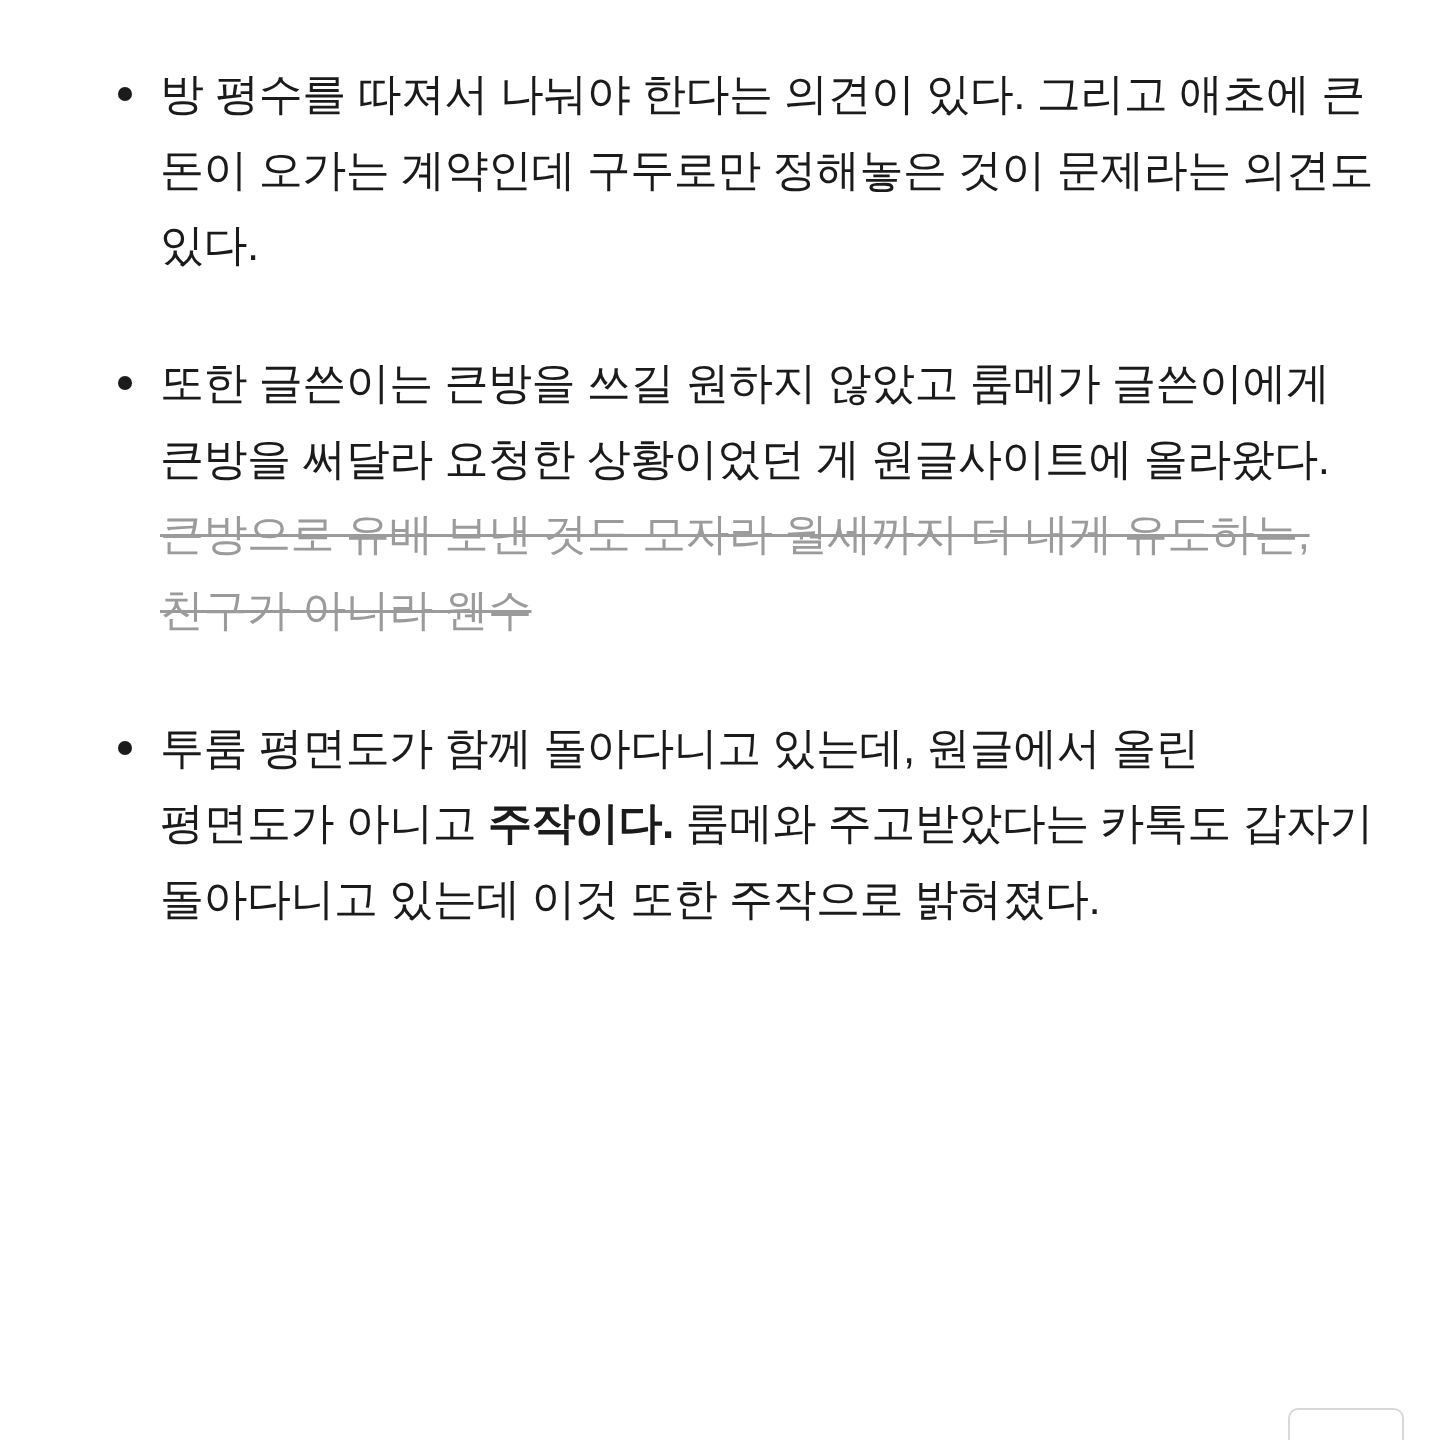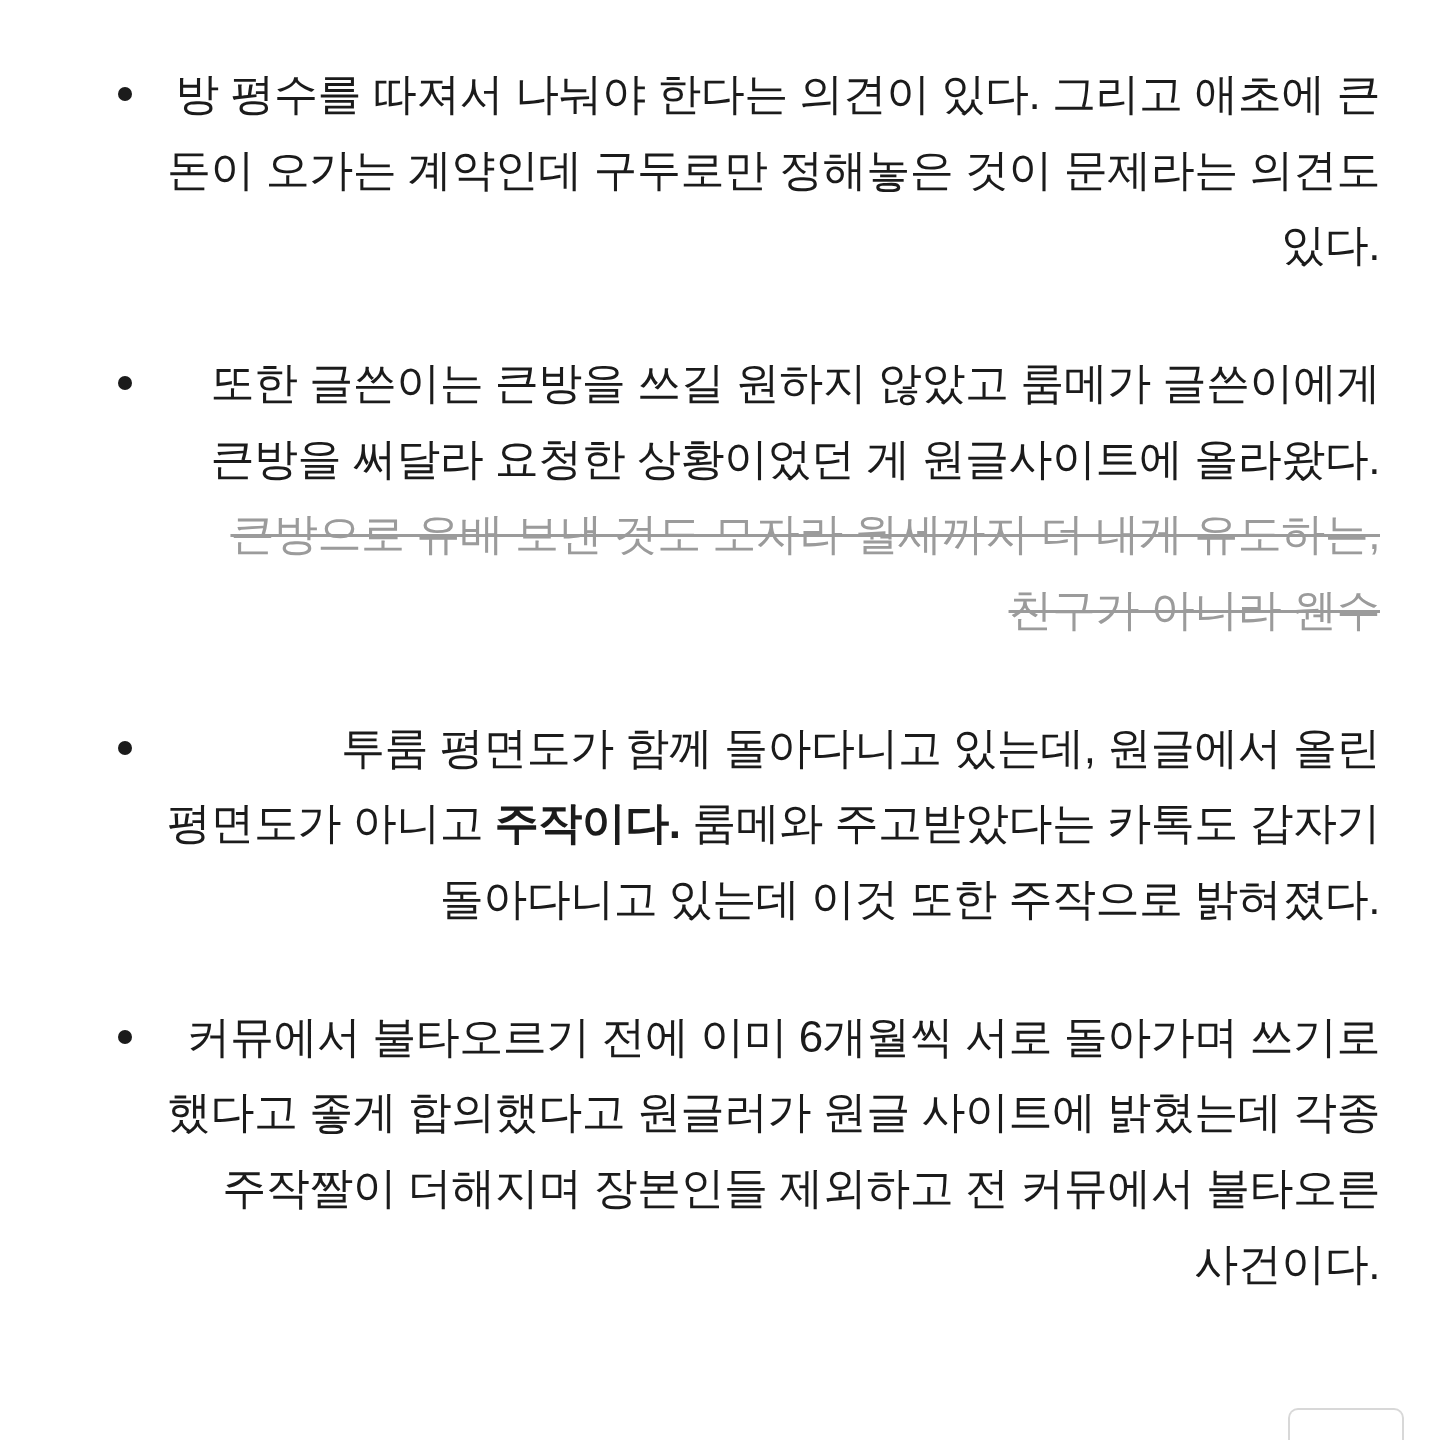--- a/index.html
+++ b/index.html
@@ -20,21 +20,20 @@
     width: 1440px;
     height: 1440px;
     background: #ffffff;
     box-sizing: border-box;
     padding: 56px 60px 0 96px;
   }
   ul.bullet-list {
     list-style: none;
     margin: 0;
     padding: 0;
-    text-align: right;
   }
   li.bullet-item {
     position: relative;
     padding-left: 64px;
     margin-bottom: 62px;
     font-size: 44px;
     line-height: 1.72;
     letter-spacing: -0.5px;
     color: #1b1b1b;
     word-break: keep-all;
@@ -81,18 +80,15 @@
   <ul class="bullet-list">
     <li class="bullet-item">
       <span><span>방 평수를 따져서 나눠야 한다는 의견이 있다. 그리고 애초에 큰 돈이 오가는 계약인데 구두로만 정해놓은 것이 문제라는 의견도 있다.</span></span>
     </li>
     <li class="bullet-item">
       <span><span>또한 글쓴이는 큰방을 쓰길 원하지 않았고 룸메가 글쓴이에게 큰방을 써달라 요청한 상황이었던 게 원글사이트에 올라왔다. </span><span class="struck">큰방으로 유배 보낸 것도 모자라 월세까지 더 내게 유도하는, 친구가 아니라 웬수</span></span>
     </li>
     <li class="bullet-item">
       <span><span>투룸 평면도가 함께 돌아다니고 있는데, 원글에서 올린 평면도가 아니고 </span><span class="bold">주작이다.</span><span> 룸메와 주고받았다는 카톡도 갑자기 돌아다니고 있는데 이것 또한 주작으로 밝혀졌다.</span></span>
     </li>
-    <li class="bullet-item">
-      <span><span>커뮤에서 불타오르기 전에 이미 6개월씩 서로 돌아가며 쓰기로 했다고 좋게 합의했다고 원글러가 원글 사이트에 밝혔는데 각종 주작짤이 더해지며 장본인들 제외하고 전 커뮤에서 불타오른 사건이다.</span></span>
-    </li>
   </ul>
   <div class="corner-box"></div>
 </div>
 
 </body></html>

